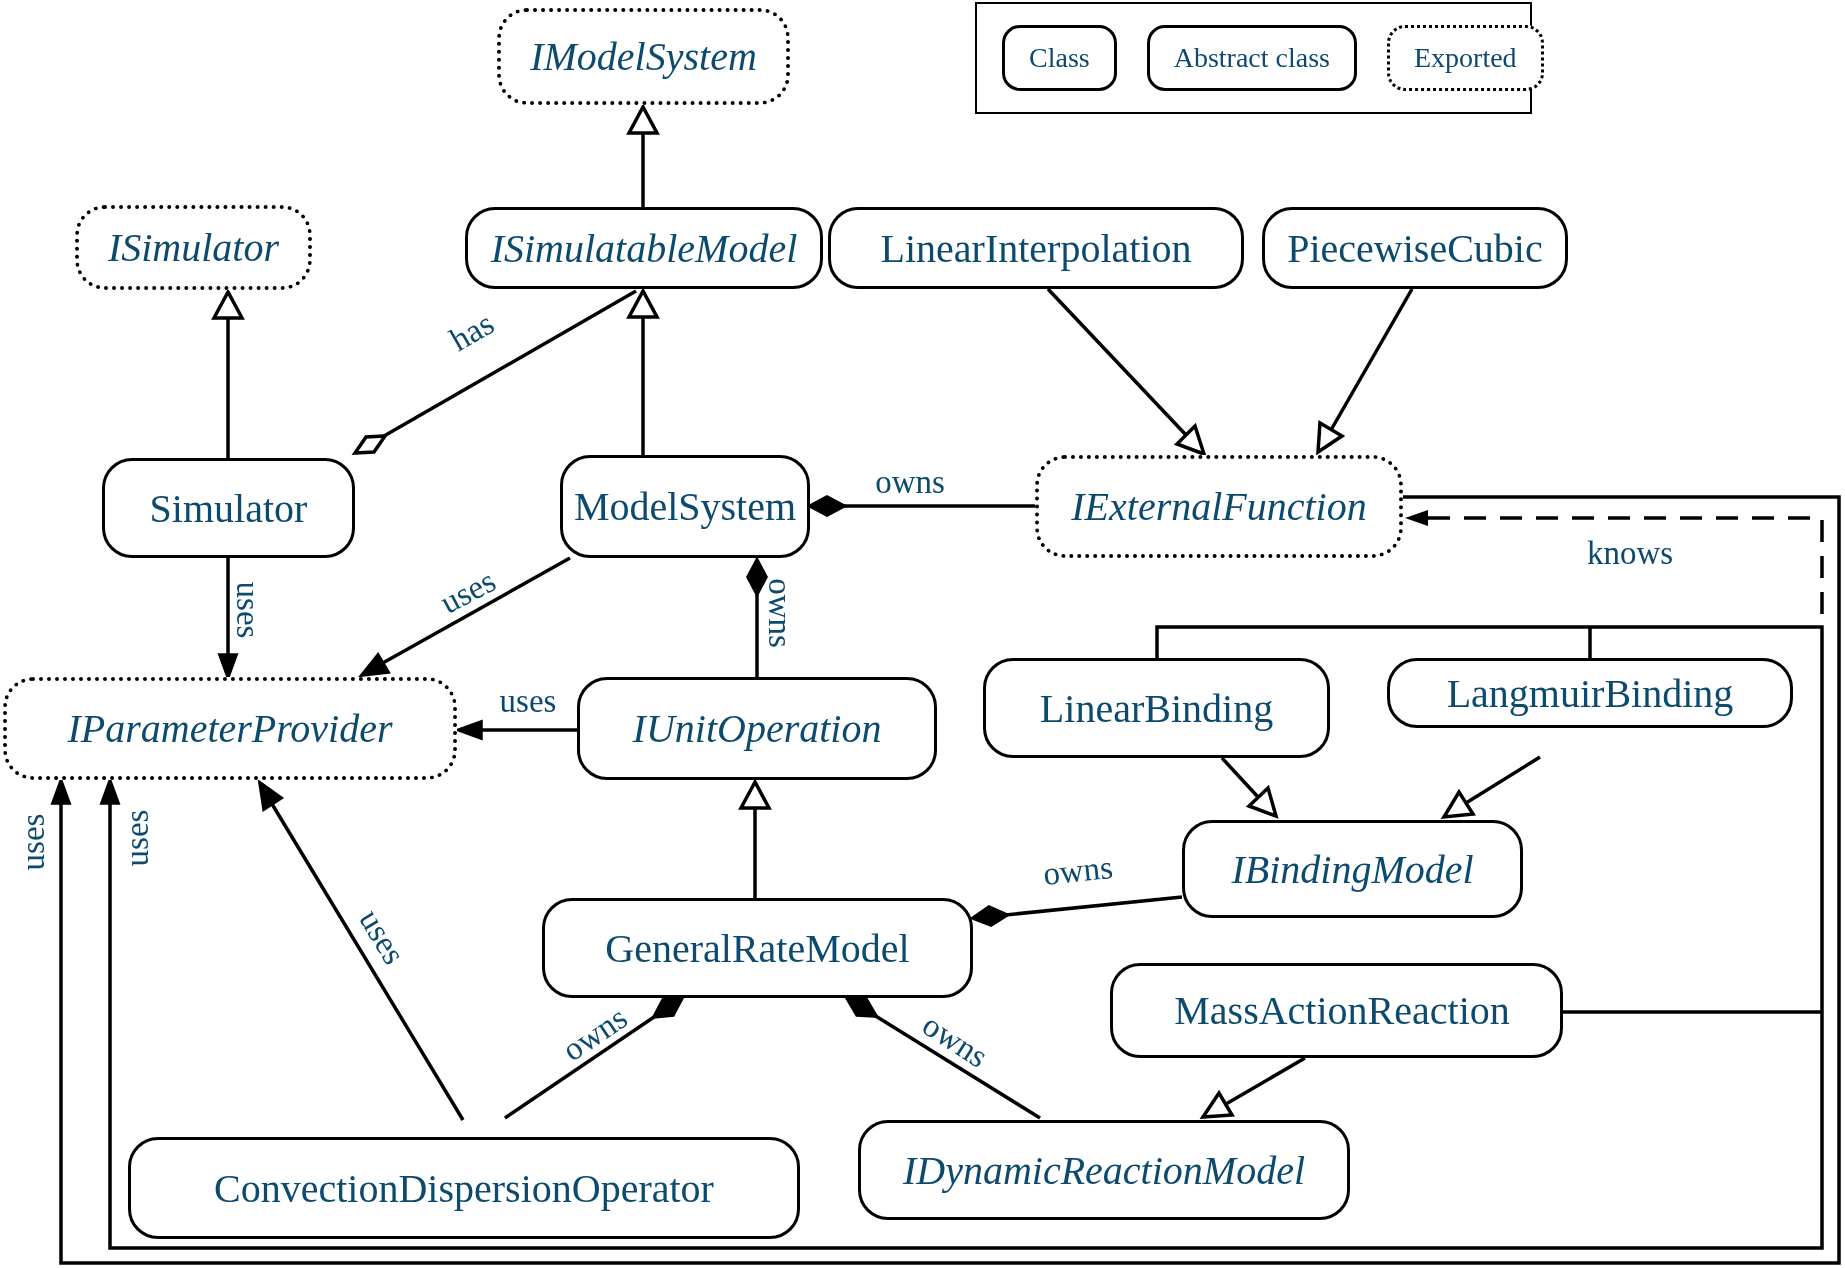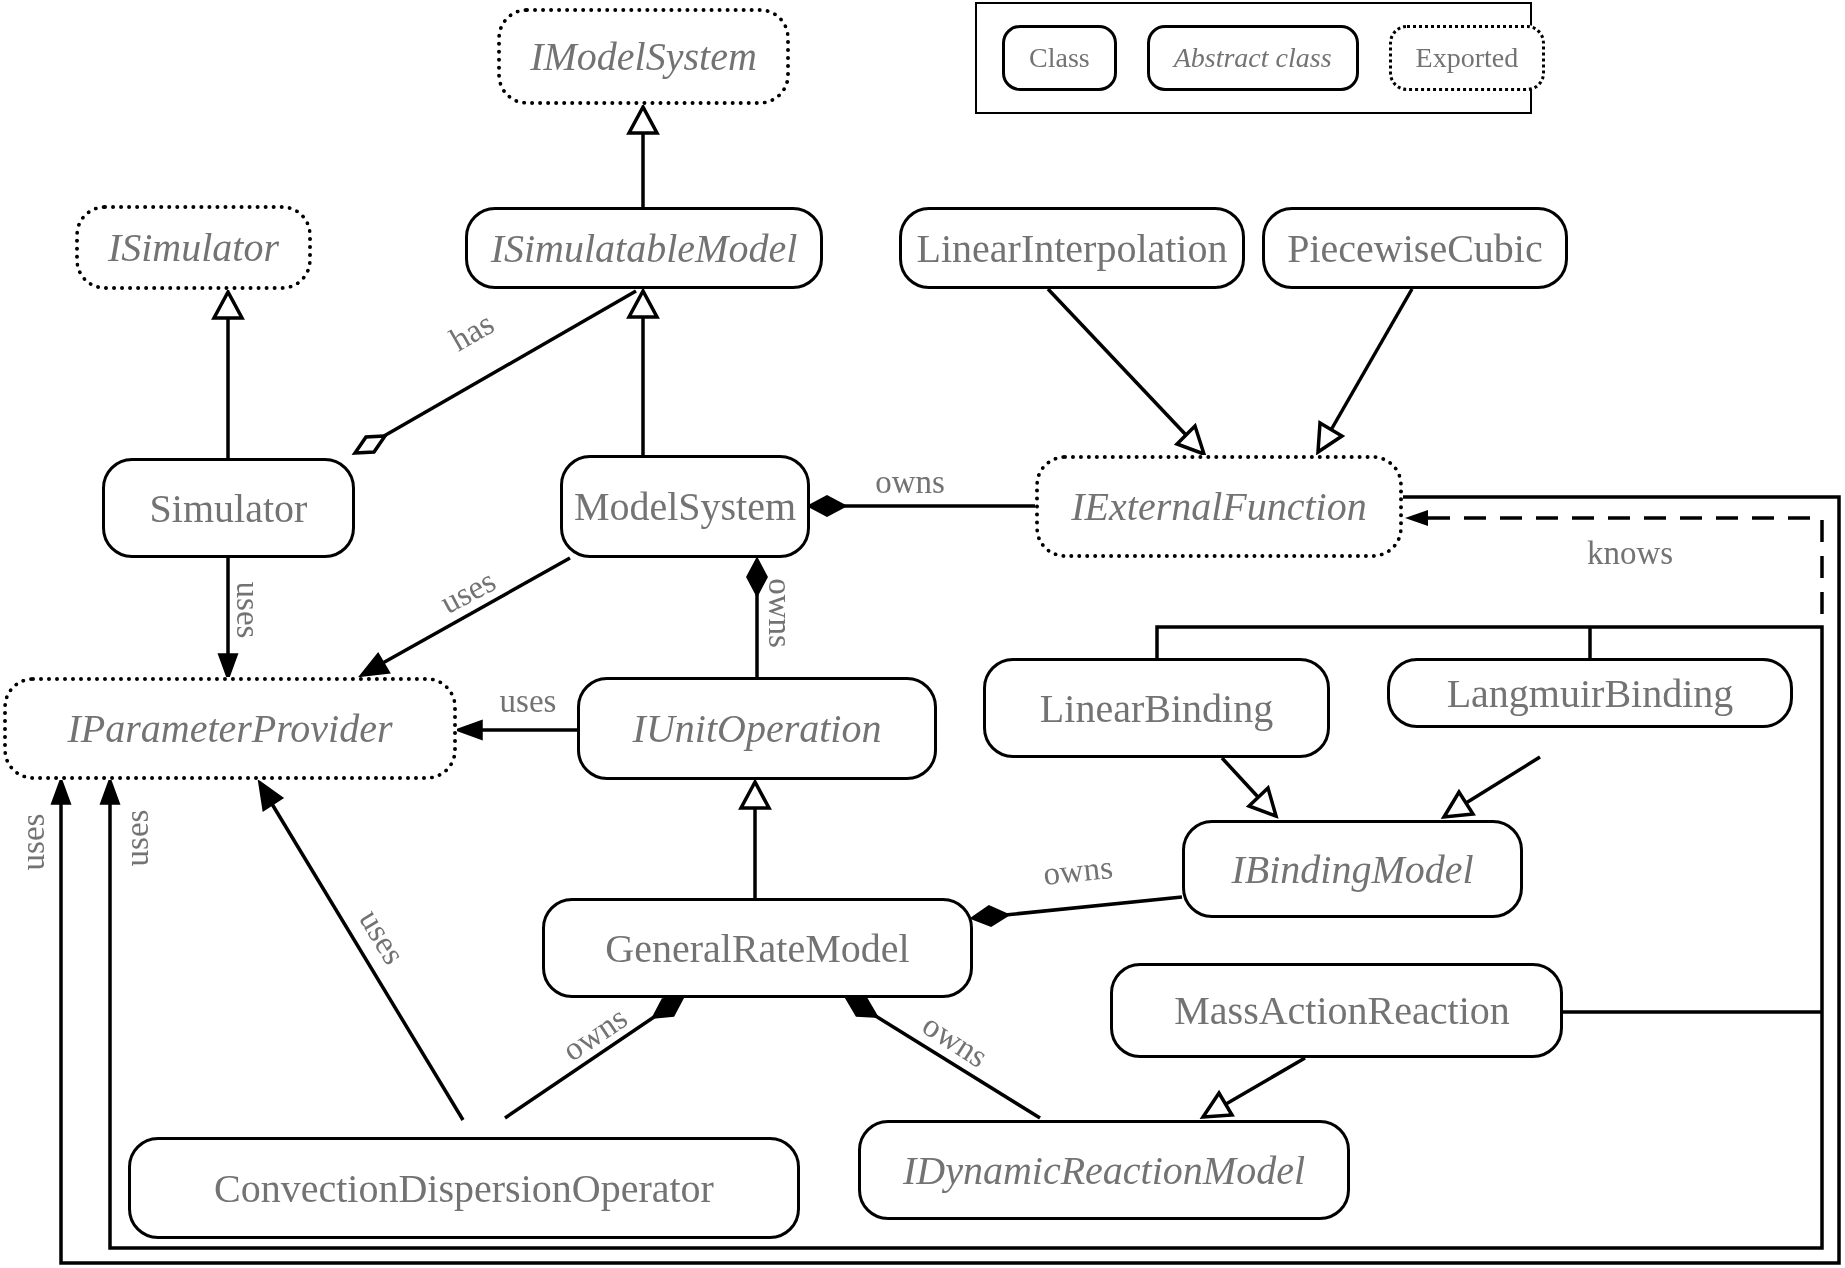--- a/index.html
+++ b/index.html
@@ -1,31 +1,31 @@
 <!DOCTYPE html>
 <html><head>
 <meta charset="utf-8">
 <style>
   html,body{margin:0;padding:0;background:#fff;}
   #canvas{position:relative;width:1845px;height:1268px;background:#fff;overflow:hidden;
-          font-family:"Liberation Serif","DejaVu Serif",serif;color:#737373;}
+          font-family:"Liberation Serif","DejaVu Serif",serif;color:#0c4a6e;}
   #edges{position:absolute;left:0;top:0;}
   .node{position:absolute;display:flex;align-items:center;justify-content:center;
         background:#fff;border:3.5px solid #000;border-radius:30px;font-size:40px;
         box-sizing:border-box;white-space:nowrap;z-index:2;}
   .node.abstract{font-style:italic;}
   .node.exported{border-style:dotted;border-width:4px;}
   .edge-label{position:absolute;font-size:33px;white-space:nowrap;z-index:3;
         transform:translate(-50%,-50%) rotate(var(--r,0deg));}
   #legend{position:absolute;left:975px;top:2px;width:557px;height:112px;
         border:2.5px solid #000;box-sizing:border-box;display:flex;align-items:center;
         gap:30px;padding-left:25px;z-index:2;background:#fff;}
   .legend-item{border:3px solid #000;border-radius:18px;padding:14px 24px;font-size:28px;
         white-space:nowrap;background:#fff;}
-  .legend-item.abstract{font-style:italic;}
+  .legend-item.abstract{}
   .legend-item.exported{border-style:dotted;border-width:3.5px;}
 </style>
 </head>
 <body>
 
 <div id="canvas">
 
   <svg id="edges" width="1845" height="1268" viewBox="0 0 1845 1268" fill="none" stroke="#000" stroke-width="3.5">
 
     <g>
@@ -123,21 +123,21 @@
     <g>
       <polyline points="1428,518 1822,518 1822,625" stroke-dasharray="22 14"></polyline>
       <polygon points="1405,518 1428,510 1428,526" fill="#000" stroke="none"></polygon>
     </g>
   </svg>
 
   <div id="nodes">
       <div class="node abstract exported" style="left: 497px; top: 8px; width: 293px; height: 97px;">IModelSystem</div>
       <div class="node abstract exported" style="left: 75px; top: 205px; width: 237px; height: 85px;">ISimulator</div>
       <div class="node abstract" style="left: 465px; top: 207px; width: 358px; height: 82px;">ISimulatableModel</div>
-      <div class="node" style="left: 899px; top: 207px; width: 346px; height: 82px;">LinearInterpolation</div>
+      <div class="node" style="left: 828px; top: 207px; width: 416px; height: 82px;">LinearInterpolation</div>
       <div class="node" style="left: 1262px; top: 207px; width: 306px; height: 82px;">PiecewiseCubic</div>
       <div class="node" style="left: 102px; top: 458px; width: 253px; height: 100px;">Simulator</div>
       <div class="node" style="left: 560px; top: 455px; width: 250px; height: 103px;">ModelSystem</div>
       <div class="node abstract exported" style="left: 1035px; top: 455px; width: 368px; height: 103px;">IExternalFunction</div>
       <div class="node abstract exported" style="left: 3px; top: 677px; width: 454px; height: 103px;">IParameterProvider</div>
       <div class="node abstract" style="left: 577px; top: 677px; width: 360px; height: 103px;">IUnitOperation</div>
       <div class="node" style="left: 983px; top: 658px; width: 347px; height: 100px; text-align: center;">LinearBinding</div>
       <div class="node" style="left: 1387px; top: 658px; width: 406px; height: 70px;">LangmuirBinding</div>
       <div class="node abstract" style="left: 1182px; top: 820px; width: 341px; height: 98px;">IBindingModel</div>
       <div class="node" style="left: 542px; top: 898px; width: 431px; height: 100px;">GeneralRateModel</div>

